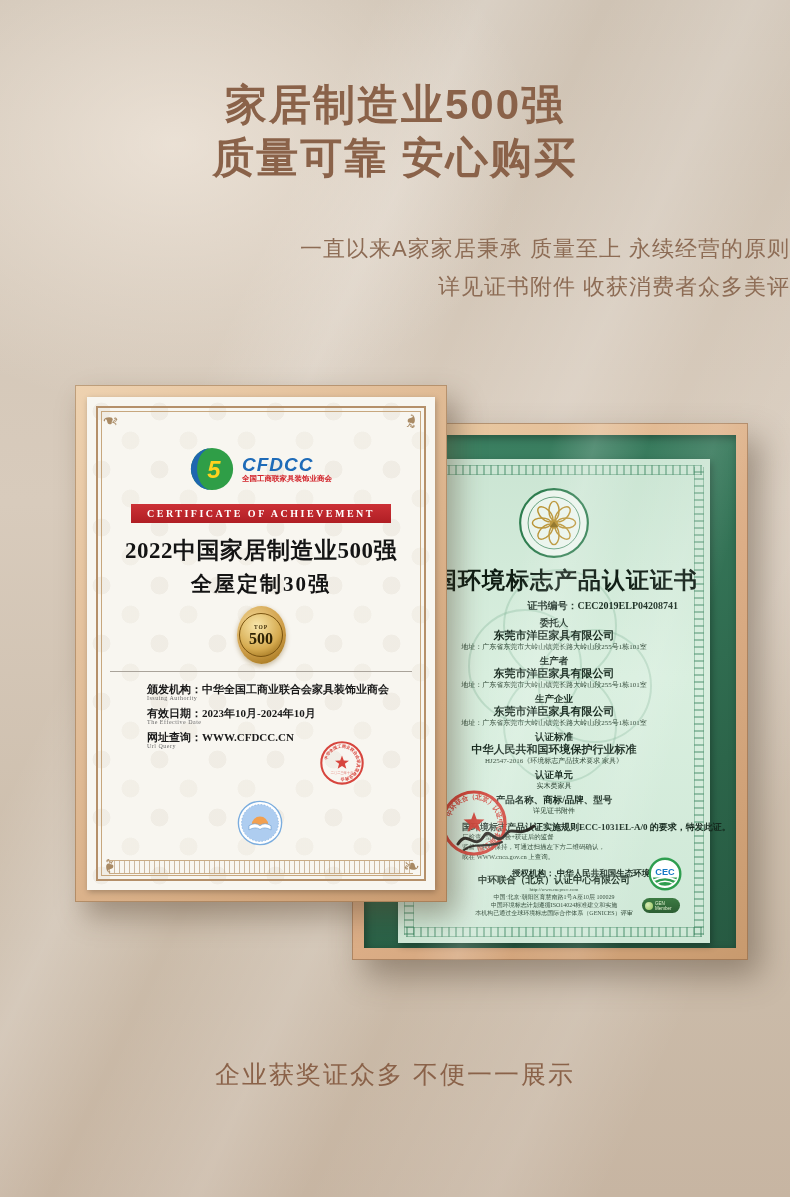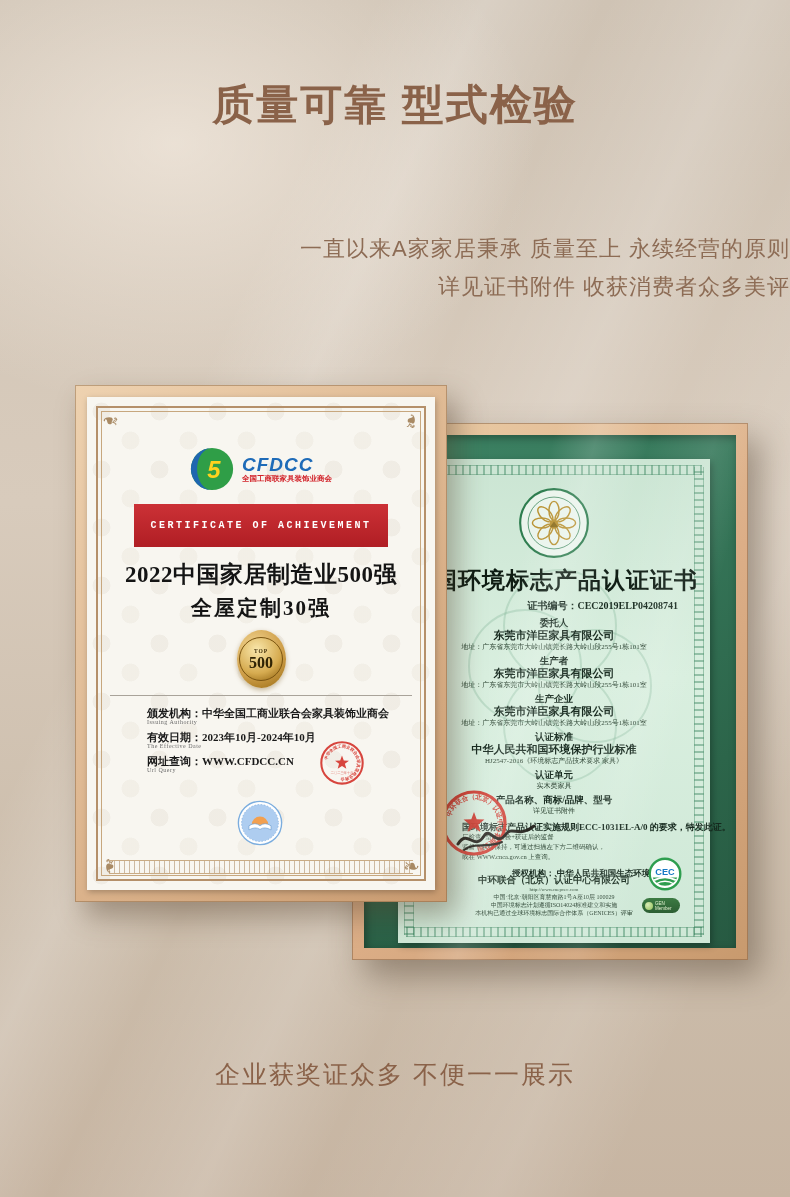--- a/index.html
+++ b/index.html
@@ -65,22 +65,22 @@
   .fl-tr{right:4px;top:3px;transform:rotate(270deg);}
   .fl-bl{left:4px;bottom:3px;transform:rotate(90deg);}
   .fl-br{right:4px;bottom:3px;}
   .wc-content{position:absolute;inset:24px 16px;display:flex;flex-direction:column;align-items:center;text-align:center;font-family:"Liberation Serif","DejaVu Serif",serif;color:#141414;}
   .wc-logo-row{margin-top:26px;display:flex;align-items:center;gap:8px;}
   .cfdcc-mark{width:44px;height:44px;}
   .cfdcc-text{text-align:left;}
   .cfdcc-abbr{font-family:"Liberation Sans","DejaVu Sans",sans-serif;font-weight:bold;font-style:italic;font-size:19px;line-height:19px;color:#1e6bb8;letter-spacing:1px;}
   .cfdcc-org{font-size:7.5px;line-height:9px;color:#d2232a;font-weight:bold;}
   .ribbon{position:relative;margin-top:13px;background:linear-gradient(180deg,#cc3136,#b01e24);color:#fff;
-    font-family:Liberation Mono, monospace;font-weight:bold;font-size:10px;letter-spacing:2.5px;
-    padding:16px 16px;white-space:nowrap;text-align:center;}
+    font-family:Liberation Serif, serif;font-weight:bold;font-size:10px;letter-spacing:2.5px;
+    padding:4px 16px;white-space:nowrap;text-align:center;}
   .ribbon::before,.ribbon::after{content:"";position:absolute;top:5px;width:16px;height:100%;background:#9d1f23;z-index:-1;}
   .ribbon::before{left:-12px;clip-path:polygon(0 0,100% 0,100% 100%,0 100%,38% 50%);}
   .ribbon::after{right:-12px;clip-path:polygon(0 0,100% 0,62% 50%,100% 100%,0 100%);}
   .wc-title{margin-top:12px;font-size:23px;font-weight:bold;letter-spacing:0.5px;white-space:nowrap;}
   .wc-subtitle{margin-top:4px;font-size:21px;font-weight:bold;letter-spacing:2px;}
   .medal{margin-top:8px;width:49px;height:58px;border-radius:50%;
     background:radial-gradient(circle at 35% 30%,#f3d794,#cf9f4a 55%,#95680e);
     display:flex;align-items:center;justify-content:center;box-shadow:0 2px 5px rgba(120,85,20,0.4);}
   .medal-core{width:42px;height:42px;border-radius:50%;border:1px solid #7a5410;
     background:radial-gradient(circle at 40% 28%,#f9e7ab,#d6ab50 60%,#8a5c0a);
@@ -97,21 +97,22 @@
   .wc-ornstrip{position:absolute;left:22px;right:22px;top:463px;height:12px;
     border-top:1px solid #c9ab84;border-bottom:1px solid #c9ab84;
     background:repeating-linear-gradient(90deg, rgba(170,135,95,0.55) 0 1px, transparent 1px 5px);}
 </style>
 </head>
 <body>
 
 <div class="stage">
 
   <div class="abs hero">
-    <div>质量可靠 型式检验</div>
+    <div>家居制造业500强</div>
+    <div>质量可靠 安心购买</div>
   </div>
   <div class="abs sub">
     <div>一直以来A家家居秉承 质量至上 永续经营的原则</div>
     <div>详见证书附件 收获消费者众多美评</div>
   </div>
 
   <div class="abs cert-green">
     <div class="gc-mat">
       <div class="gc-panel">
         <div class="lace lace-h" style="top:6px;"></div>

